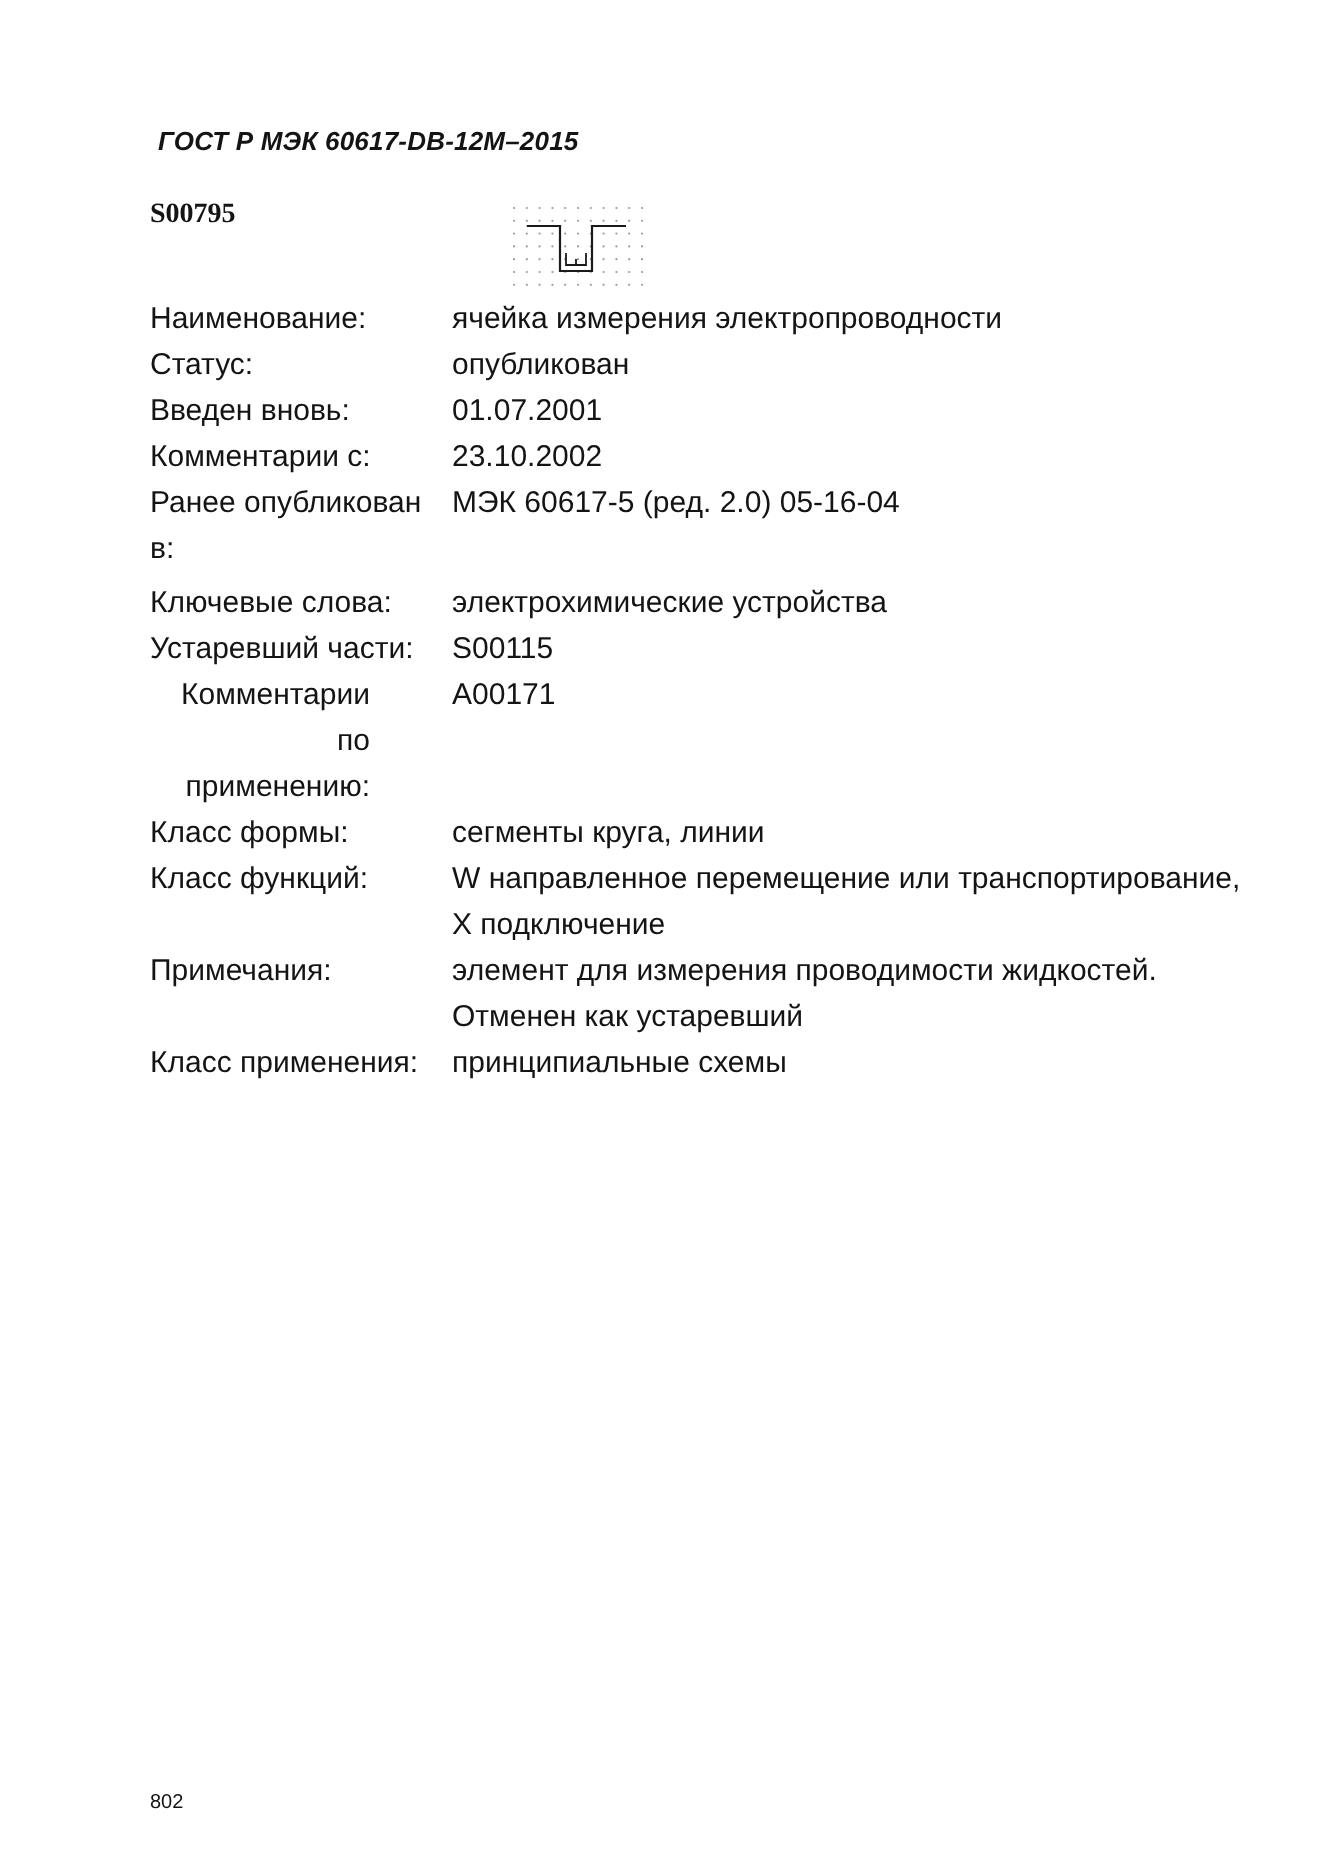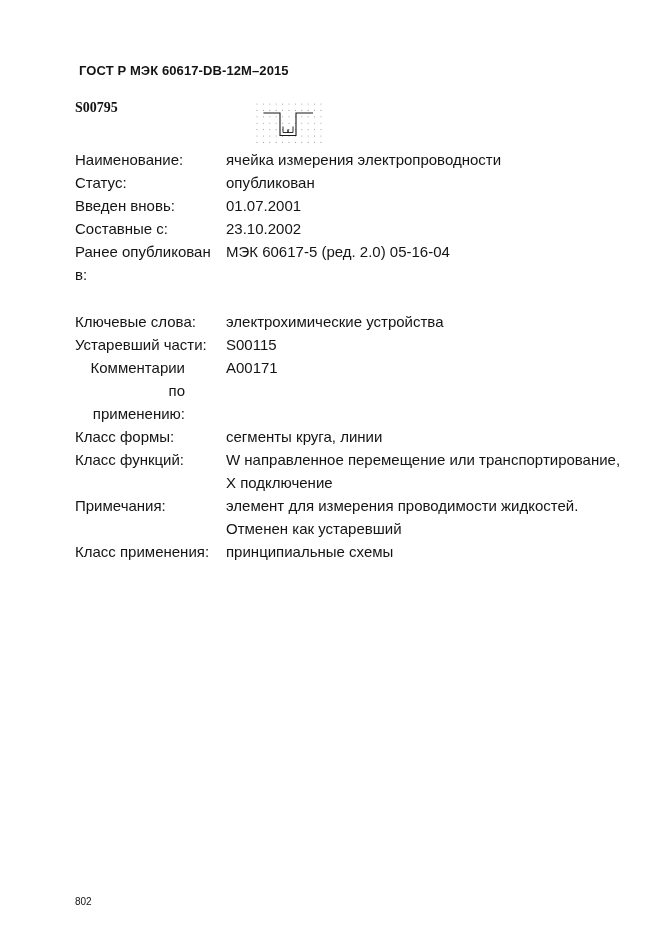--- a/index.html
+++ b/index.html
@@ -16,20 +16,21 @@
       color: #141414;
     }
     .std-header {
       position: absolute;
       left: 79px;
       top: 63px;
       font-size: 13px;
       font-weight: bold;
       letter-spacing: 0.1px;
       white-space: nowrap;
+      font-style: italic;
     }
     .symbol-code {
       position: absolute;
       left: 75px;
       top: 100px;
       font-size: 14px;
       font-weight: bold;
       white-space: nowrap;
       font-family: Liberation Serif, serif;
     }
@@ -40,21 +41,21 @@
       width: 70px;
       height: 46px;
     }
     .props {
       position: absolute;
       left: 75px;
       top: 148px;
       width: 540px;
     }
     .group + .group {
-      margin-top: 24px;
+      margin-top: 4px;
     }
     .row {
       display: flex;
       align-items: flex-start;
       font-size: 15px;
       line-height: 23px;
     }
     .label {
       width: 151px;
       flex: 0 0 151px;
@@ -197,21 +198,21 @@
             <span class="line">опубликован</span>
           </div>
       </div>
       <div class="row">
         <div class="label">Введен вновь:</div>
         <div class="value">
             <span class="line">01.07.2001</span>
           </div>
       </div>
       <div class="row">
-        <div class="label">Составные с:</div>
+        <div class="label">Комментарии с:</div>
         <div class="value">
             <span class="line">23.10.2002</span>
           </div>
       </div>
       <div class="row">
         <div class="label">Ранее опубликован в:</div>
         <div class="value">
             <span class="line">МЭК 60617-5 (ред. 2.0) 05-16-04</span>
           </div>
       </div>

